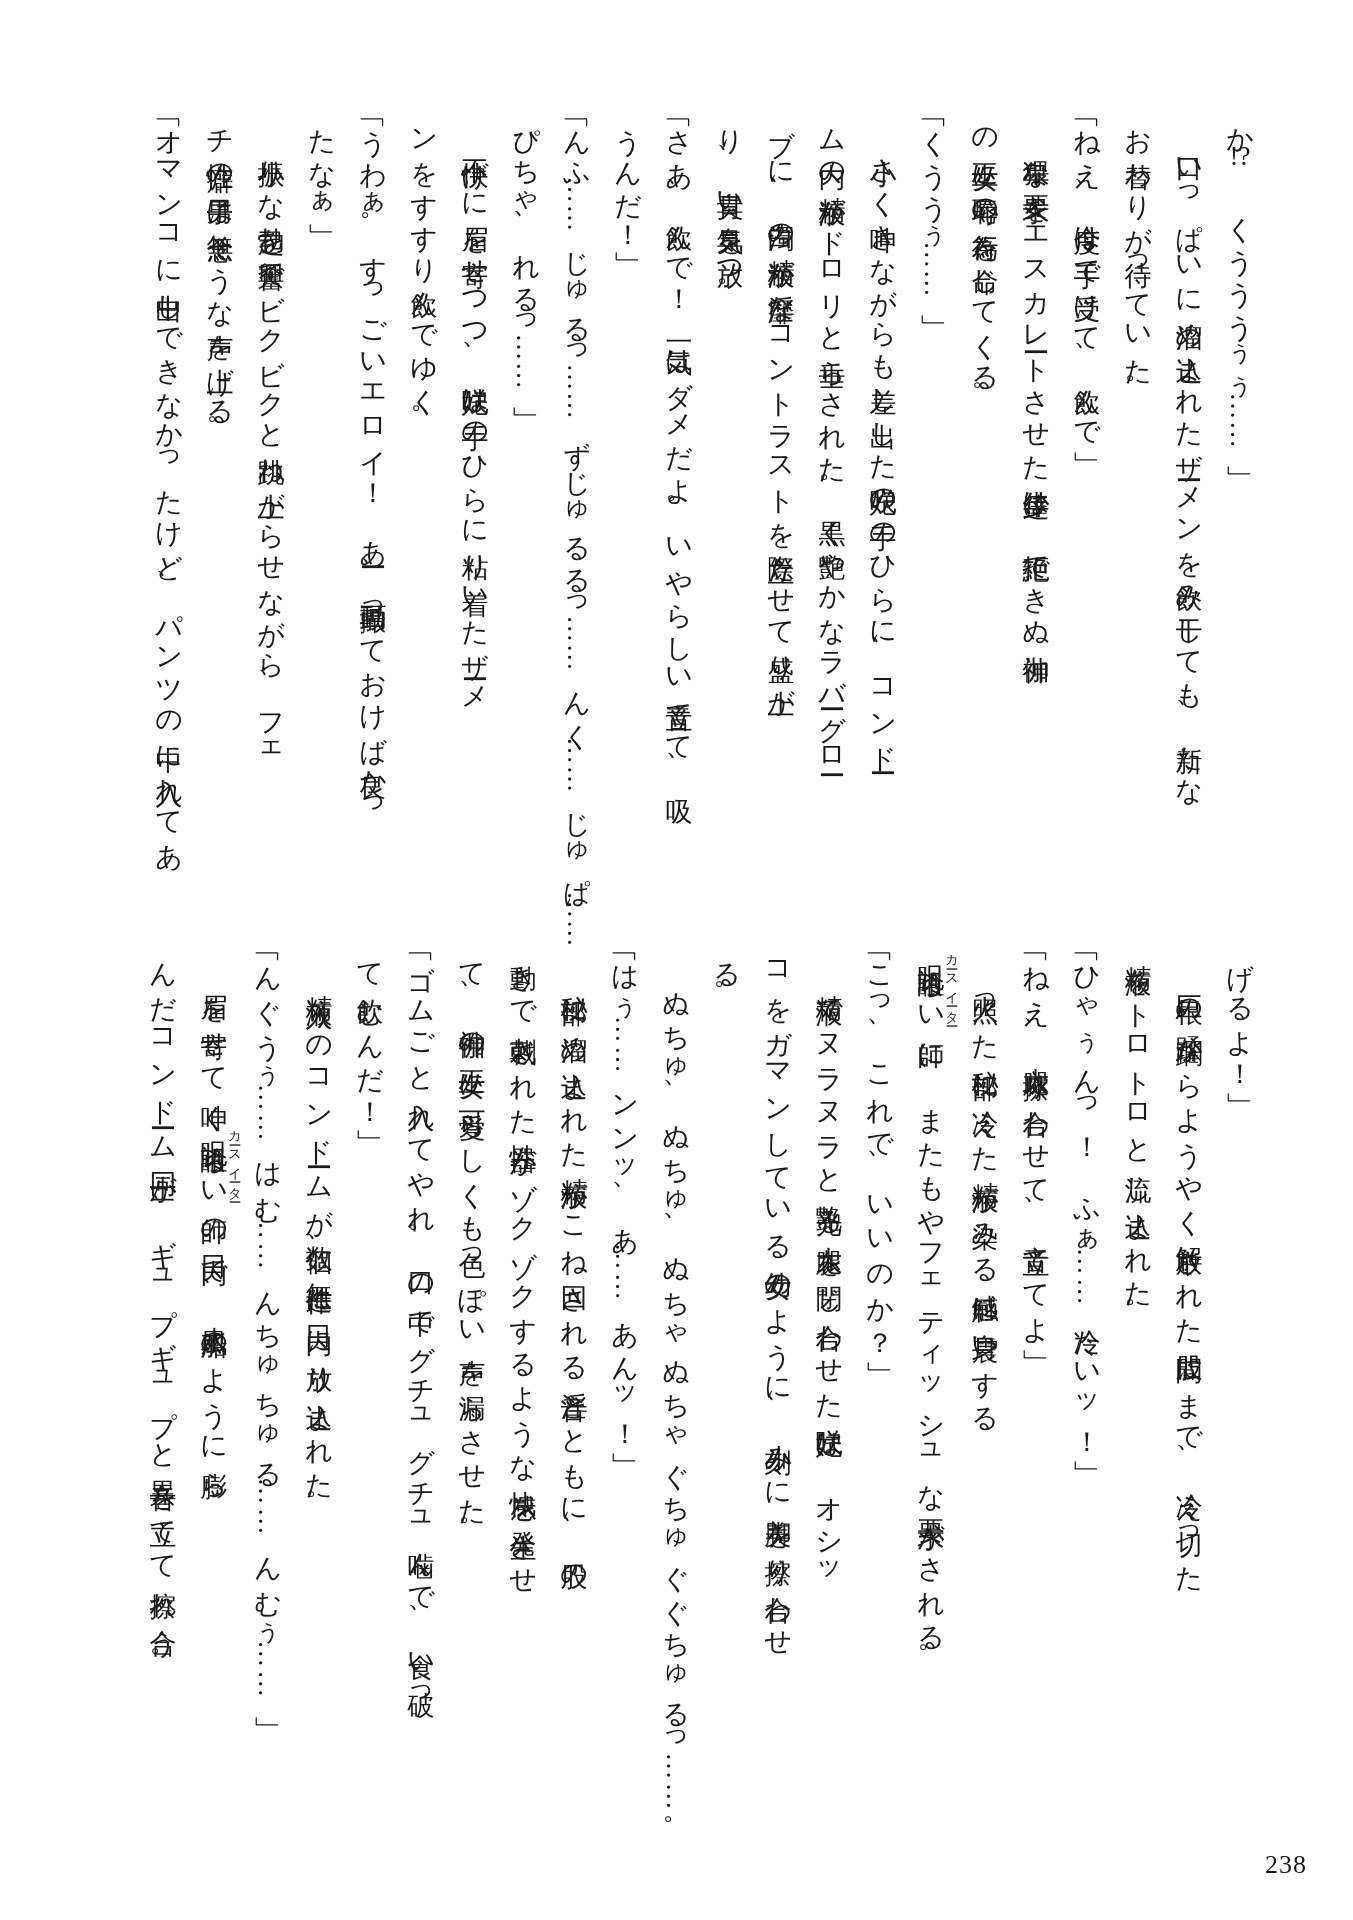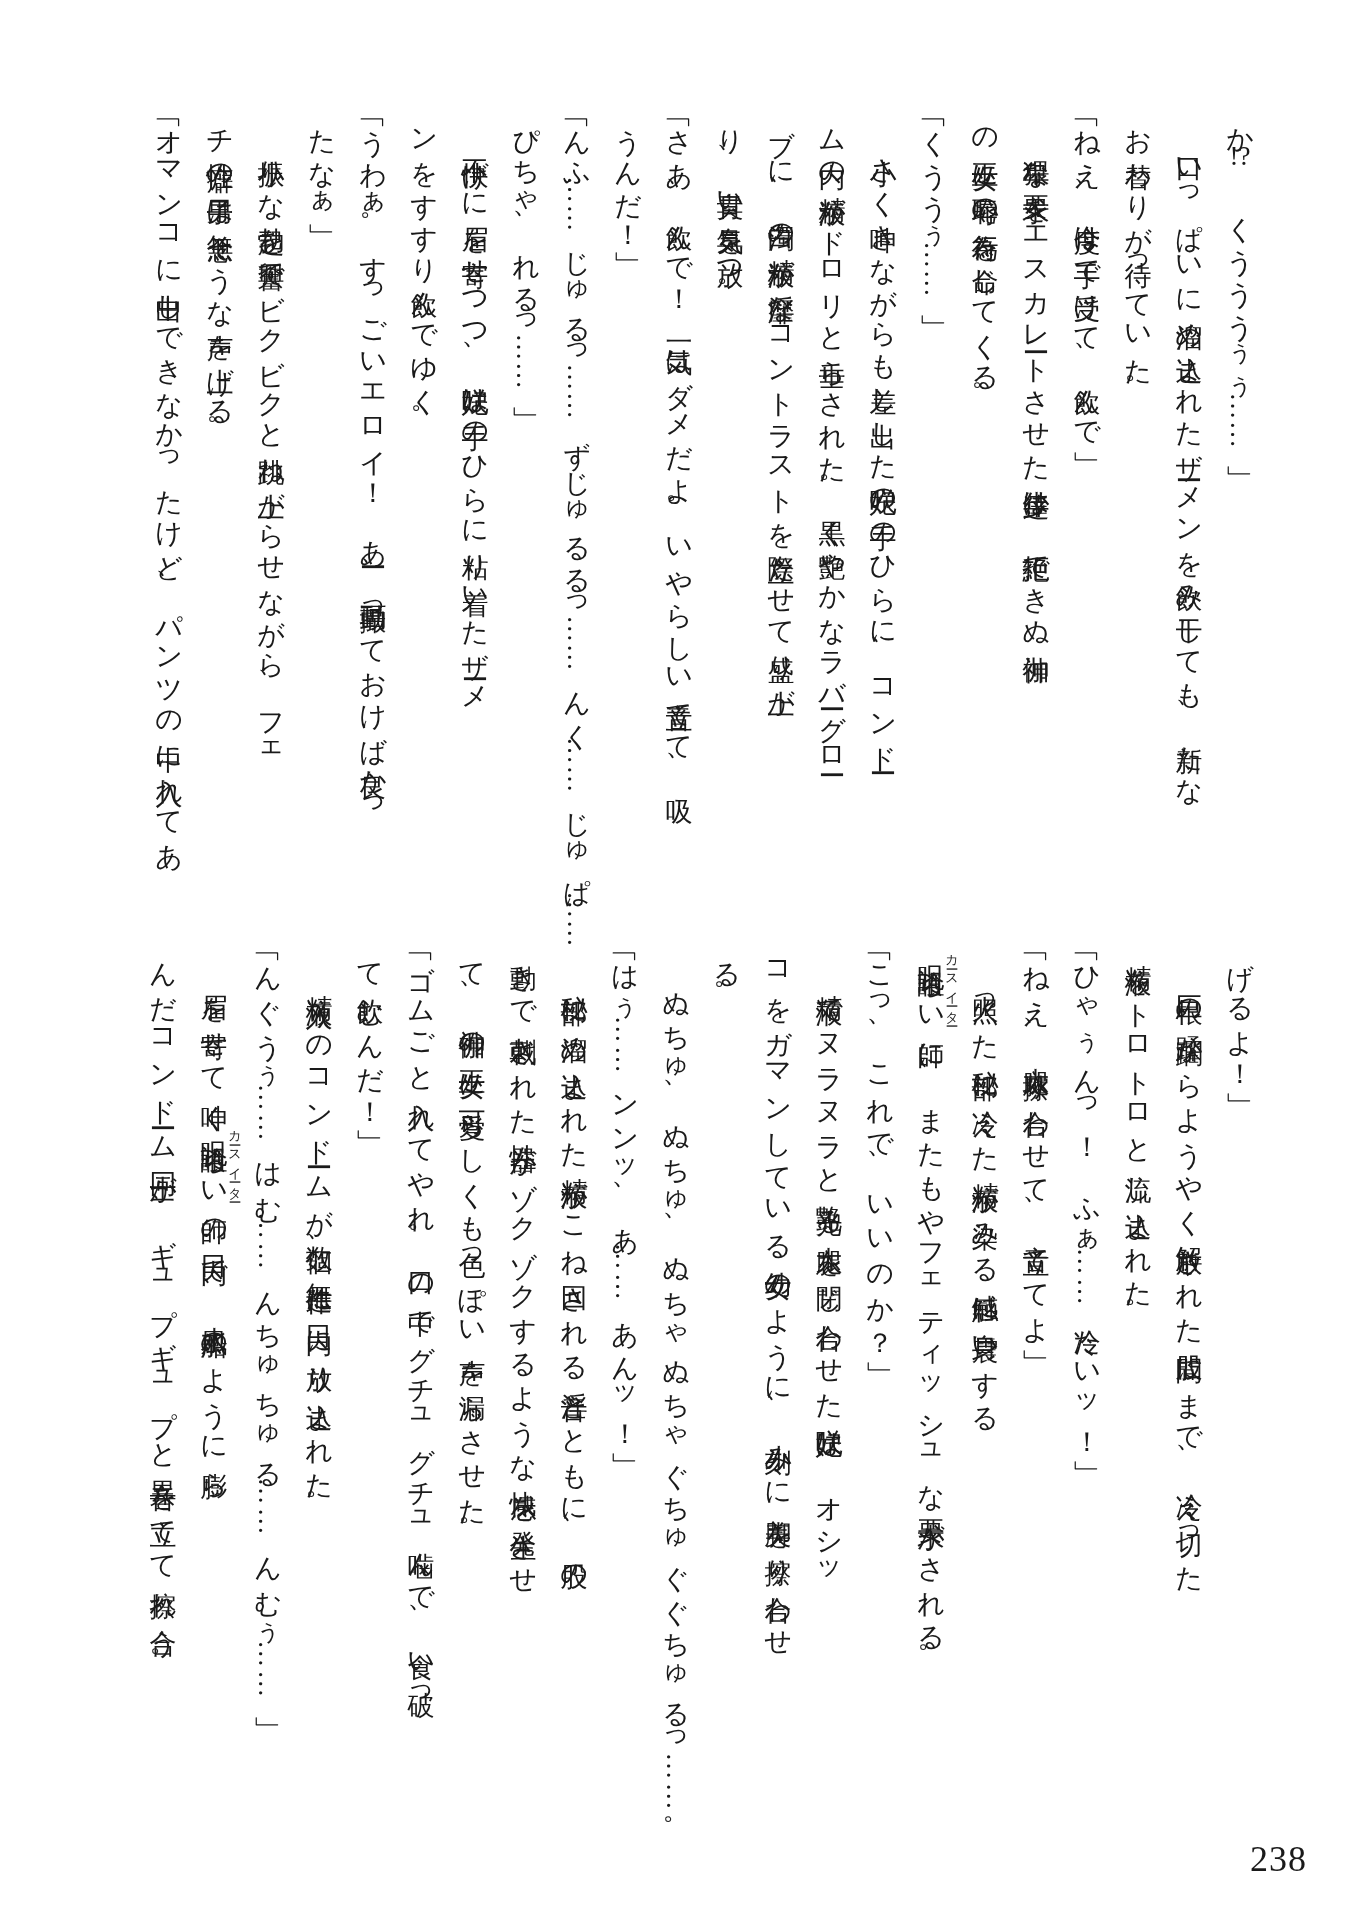--- a/index.html
+++ b/index.html
@@ -47,21 +47,21 @@
     font-family: "Liberation Serif", "DejaVu Serif", serif;
   }
   .tcy {
     text-combine-upright: all;
     letter-spacing: 0;
   }
   .page-number {
     position: absolute;
     right: 46px;
     bottom: 40px;
-    font-size: 36px;
+    font-size: 26px;
     letter-spacing: 1px;
     color: #1a1a1a;
   }
 </style>
 </head>
 <body>
 
 <main>
   <section id="top-block" class="text-block">
       <p class="column">か<span class="tcy">!?</span>　くうううぅぅ……」</p>

